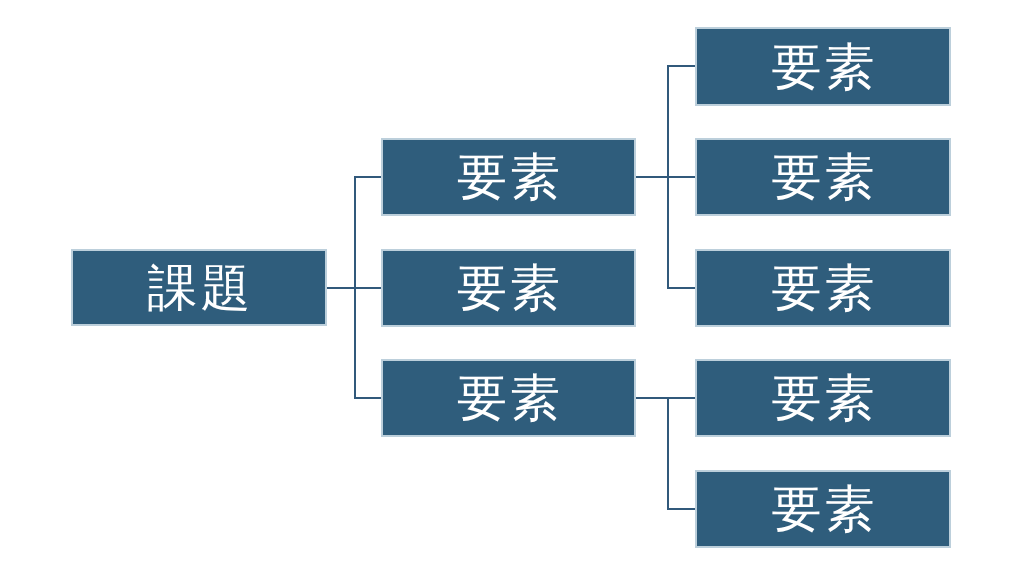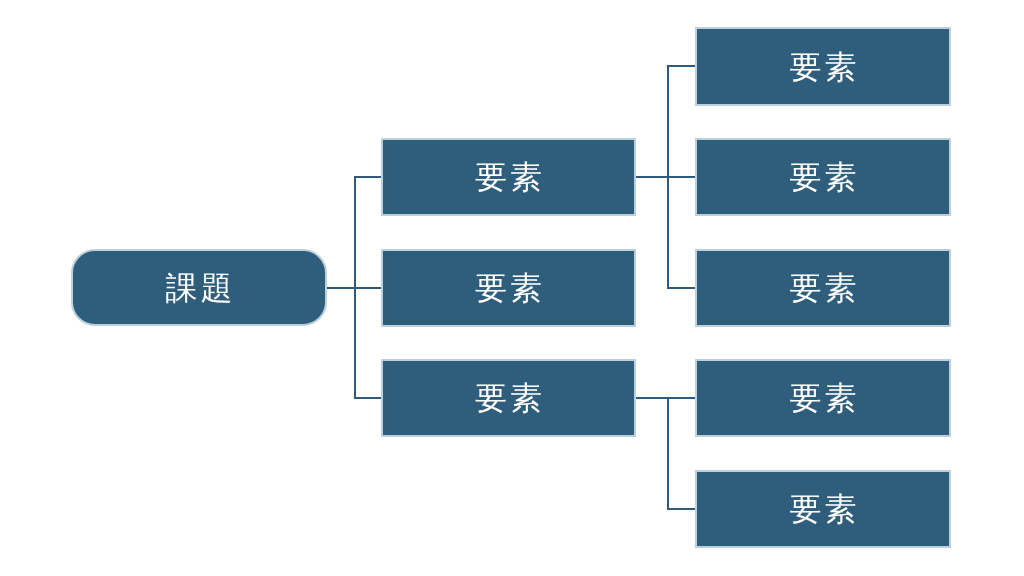--- a/index.html
+++ b/index.html
@@ -19,31 +19,31 @@
     font-family: "Liberation Sans", sans-serif;
   }
   .node {
     position: absolute;
     background: var(--box-fill);
     border: 2px solid var(--box-border);
     color: var(--text);
     display: flex;
     align-items: center;
     justify-content: center;
-    font-size: 32px;
+    font-size: 50px;
     letter-spacing: 3px;
     line-height: 1;
     text-indent: 3px; 
   }
   .conn { position: absolute; background: var(--connector); }
   .h { height: 2px; }
   .v { width: 2px; }
 
   
-  #node-root { left: 71px;  top: 249px; width: 256px; height: 77px; border-radius: 24px; }
+  #node-root { left: 71px;  top: 249px; width: 256px; height: 77px; }
   #node-m1   { left: 381px; top: 138px; width: 255px; height: 78px; }
   #node-m2   { left: 381px; top: 249px; width: 255px; height: 78px; }
   #node-m3   { left: 381px; top: 359px; width: 255px; height: 78px; }
   #node-l1   { left: 695px; top: 27px;  width: 256px; height: 79px; }
   #node-l2   { left: 695px; top: 138px; width: 256px; height: 78px; }
   #node-l3   { left: 695px; top: 249px; width: 256px; height: 78px; }
   #node-l4   { left: 695px; top: 359px; width: 256px; height: 78px; }
   #node-l5   { left: 695px; top: 470px; width: 256px; height: 78px; }
 
   

